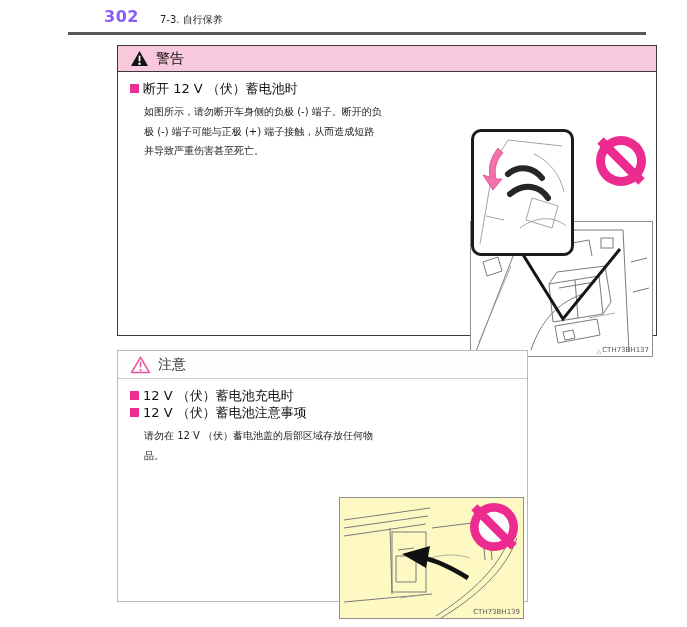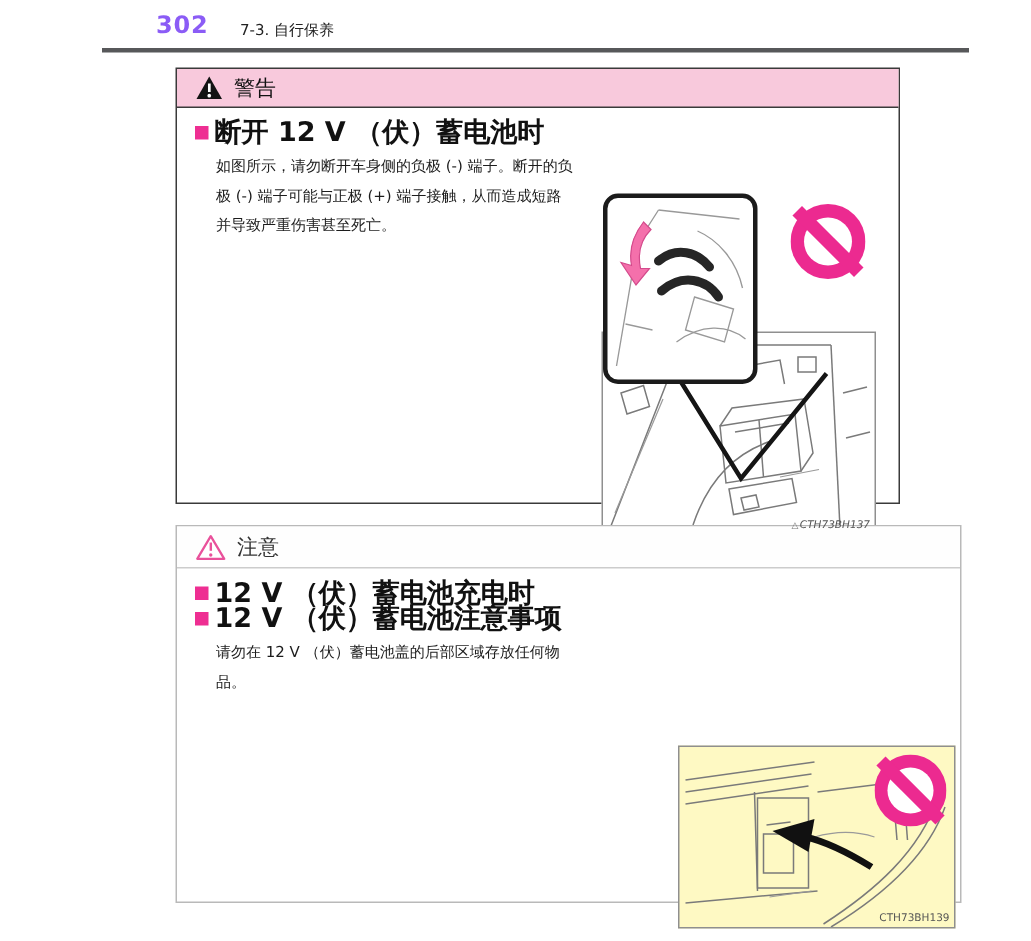--- a/index.html
+++ b/index.html
@@ -26,63 +26,63 @@
     font-size: 10px; color: #222;
   }
   .header-rule {
     position: absolute; left: 68px; top: 32px;
     width: 578px; height: 3px; background: #57585a;
   }
 
   
   .warning-box {
     position: absolute; left: 117px; top: 45px;
-    width: 483px; height: 291px;
+    width: 540px; height: 291px;
     border: 1px solid #3a3a3a; background: #fff;
   }
   .warning-header {
     height: 26px; background: #f8c9dc;
     border-bottom: 1px solid #3a3a3a;
     display: flex; align-items: center; padding-left: 12px; gap: 7px;
   }
   .warning-header .hdr-label { font-size: 14px; color: #111; }
 
   
   .caution-box {
     position: absolute; left: 117px; top: 350px;
-    width: 524px; height: 252px;
+    width: 411px; height: 252px;
     border: 1px solid #b9b9b9; background: #fff;
   }
   .caution-header {
     height: 28px; background: #fefefe;
     border-bottom: 1px solid #cccccc;
     display: flex; align-items: center; padding-left: 12px; gap: 7px;
   }
   .caution-header .hdr-label { font-size: 14px; color: #333; }
 
   
   .box-body { position: relative; padding: 8px 12px; height: calc(100% - 27px); }
   .sec-heading {
     display: flex; align-items: flex-start; gap: 4px;
-    font-size: 18px; font-weight: bold; color: #111; line-height: 17px;
+    font-size: 13px; font-weight: normal; color: #111; line-height: 17px;
   }
   .bullet-sq {
     width: 9px; height: 9px; background: #ee2e92;
     display: inline-block; margin-top: 4px; flex: 0 0 auto;
   }
   .sec-body {
     font-size: 10px; line-height: 19.5px; color: #1c1c1c;
     margin: 5px 0 0 14px;
   }
   .sec-body.narrow { width: 240px; }
   .sec-body.wide { width: 416px; }
   .mt10 { }
 
   
-  .illus1 { position: absolute; top: 57px; right: 15px; width: 183px; height: 228px; font-style: italic; }
+  .illus1 { position: absolute; top: 57px; right: 3px; width: 183px; height: 228px; }
   .illus1 .main-frame {
     position: absolute; left: 0; bottom: 0; width: 183px; height: 136px;
     border: 1px solid #8f8f8f; background: #fff;
   }
   .illus1 .inset {
     position: absolute; left: 1px; top: 0; width: 103px; height: 127px;
     border: 3px solid #1b1b1b; border-radius: 10px; background: #fff; z-index: 3;
   }
   .illus1 .callout { position: absolute; left: 0; top: 0; z-index: 2; }
   .no-sign { position: absolute; z-index: 4; }

